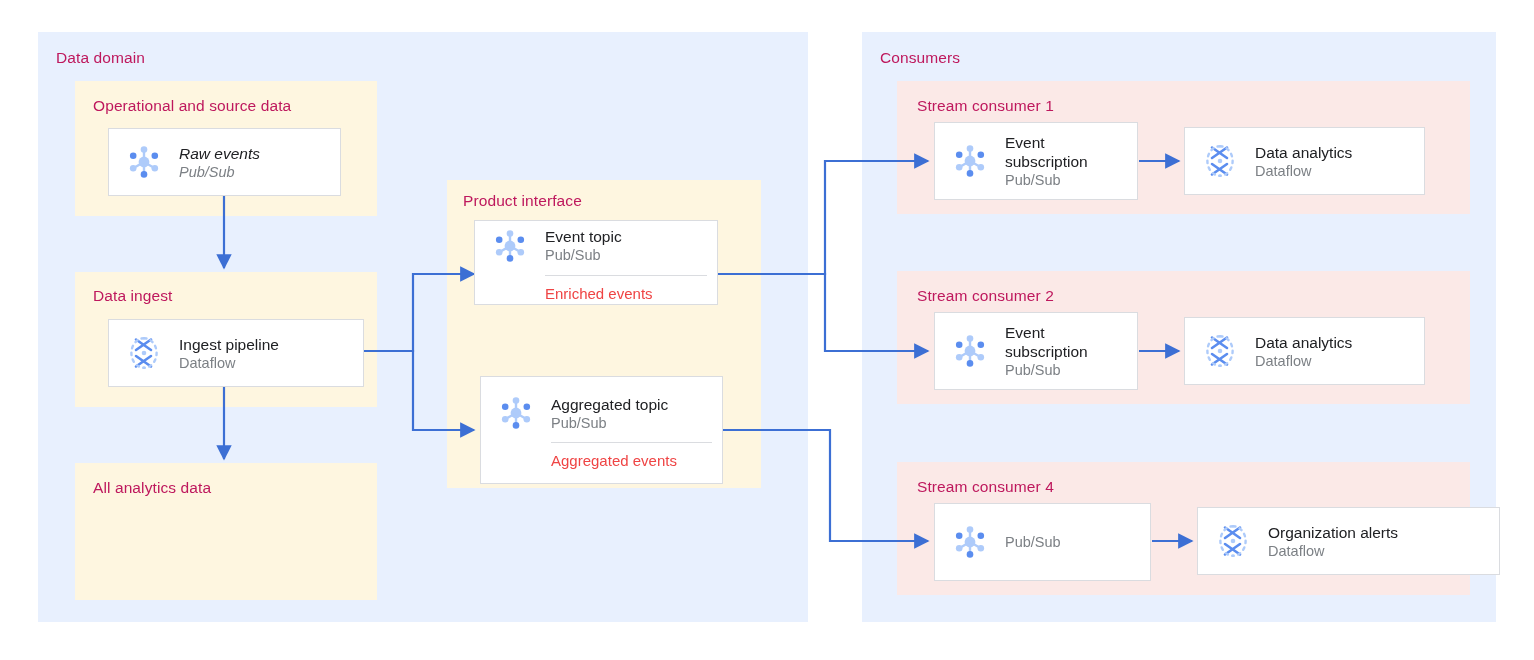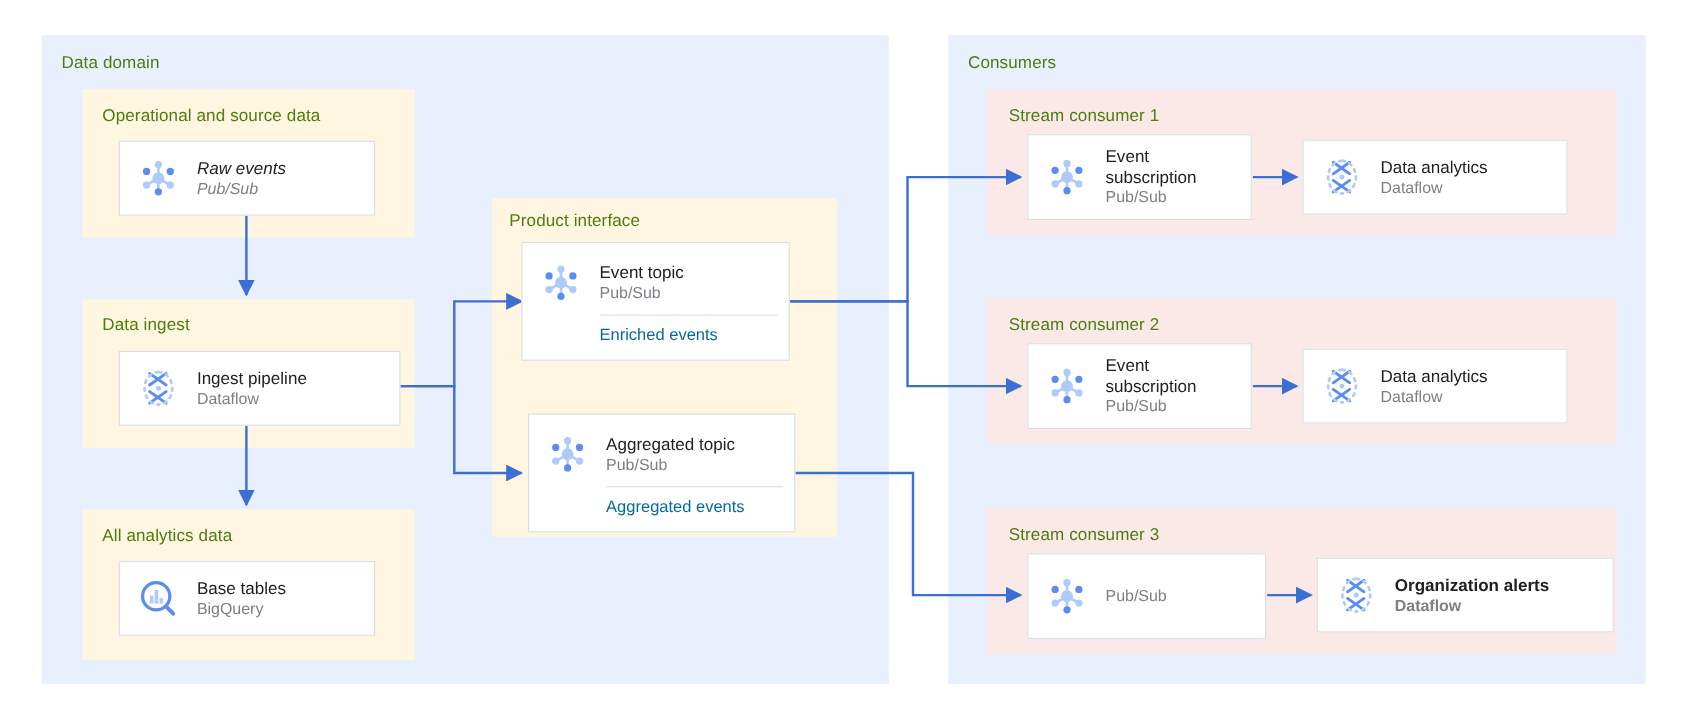--- a/index.html
+++ b/index.html
@@ -22,21 +22,21 @@
   .panel {
     position: absolute;
     box-sizing: border-box;
   }
   .panel-blue  { background: #e8f0fe; }
   .panel-cream { background: #fef6e0; }
   .panel-pink  { background: #fbe9e7; }
 
   .panel-label {
     position: absolute;
-    color: #4d7c0f;
+    color: #be185d;
     font-size: 15.5px;
     line-height: 18px;
     white-space: nowrap;
     letter-spacing: 0.1px;
   }
 
   .card {
     position: absolute;
     box-sizing: border-box;
     background: #ffffff;
@@ -82,21 +82,21 @@
   .card-footer {
     margin-top: 8px;
     padding: 0 10px 0 70px;
   }
   .card-divider {
     height: 1px;
     background: #dadce0;
     margin-bottom: 9px;
   }
   .card-footer-text {
-    color: #0369a1;
+    color: #ef4444;
     font-size: 15px;
     line-height: 18px;
   }
   .card.has-footer .card-main { padding-top: 2px; }
 
   #connectors {
     position: absolute;
     left: 0;
     top: 0;
     width: 1534px;
@@ -125,21 +125,21 @@
   <div class="panel-label" style="left:56px; top:49px;">Data domain</div>
   <div class="panel-label" style="left:880px; top:49px;">Consumers</div>
 
   <div class="panel-label" style="left:93px; top:97px;">Operational and source data</div>
   <div class="panel-label" style="left:93px; top:287px;">Data ingest</div>
   <div class="panel-label" style="left:93px; top:479px;">All analytics data</div>
   <div class="panel-label" style="left:463px; top:192px;">Product interface</div>
 
   <div class="panel-label" style="left:917px; top:97px;text-align:right;">Stream consumer 1</div>
   <div class="panel-label" style="left:917px; top:287px;">Stream consumer 2</div>
-  <div class="panel-label" style="left:917px; top:478px;">Stream consumer 3</div>
+  <div class="panel-label" style="left:917px; top:478px;">Stream consumer 4</div>
 
   <svg id="connectors" viewBox="0 0 1534 660">
     <defs>
       <marker id="arrowhead" viewBox="0 0 10 10" refX="9" refY="5" markerWidth="7" markerHeight="7" orient="auto-start-reverse">
         <path d="M 0 0 L 10 5 L 0 10 z" fill="#3c6fd4"></path>
       </marker>
     </defs>
     <g fill="none" stroke="#3c6fd4" stroke-width="2.2" marker-end="url(#arrowhead)">
 
       <path d="M 224 196 L 224 268"></path>
@@ -207,41 +207,22 @@
           <circle cx="20" cy="20" r="2.3" fill="#aecbfa"></circle>
         </svg>
       </span>
       <span class="card-text">
         <span class="card-title">Ingest pipeline</span>
         <span class="card-sub">Dataflow</span>
       </span>
     </div>
   </div>
 
-  <div class="card" style="left:108px; top:510px; width:233px; height:68px;">
-    <div class="card-main">
-      <span class="card-icon">
-        <svg width="40" height="40" viewBox="0 0 40 40">
-          <circle cx="18" cy="18" r="12.4" fill="none" stroke="#5b8def" stroke-width="3"></circle>
-          <line x1="26.8" y1="27.2" x2="33.5" y2="33.8" stroke="#5b8def" stroke-width="3.6" stroke-linecap="round"></line>
-          <g fill="#aecbfa">
-            <rect x="12.2" y="17.5" width="3.3" height="7.2"></rect>
-            <rect x="16.6" y="12.4" width="3.3" height="12.3"></rect>
-            <rect x="21" y="19.6" width="3.3" height="5.1"></rect>
-          </g>
-        </svg>
-      </span>
-      <span class="card-text">
-        <span class="card-title">Base tables</span>
-        <span class="card-sub">BigQuery</span>
-      </span>
-    </div>
-  </div>
-
-  <div class="card has-footer" style="left:474px; top:220px; width:244px; height:108px;">
+
+  <div class="card has-footer" style="left:474px; top:220px; width:244px; height:85px;">
     <div class="card-main">
       <span class="card-icon">
         <svg width="40" height="40" viewBox="0 0 40 40">
           <g>
             <circle cx="20" cy="20" r="5.4" fill="#aecbfa"></circle>
             <line x1="20" y1="20" x2="20" y2="9" stroke="#aecbfa" stroke-width="2.4"></line>
             <line x1="20" y1="20" x2="20" y2="31" stroke="#aecbfa" stroke-width="2.4"></line>
             <line x1="20" y1="20" x2="10.5" y2="25.5" stroke="#aecbfa" stroke-width="2.4"></line>
             <line x1="20" y1="20" x2="29.5" y2="25.5" stroke="#aecbfa" stroke-width="2.4"></line>
             <circle cx="20" cy="7.6" r="3.3" fill="#aecbfa"></circle>
@@ -412,21 +393,21 @@
             <circle cx="30.8" cy="26.2" r="3.3" fill="#aecbfa"></circle>
           </g>
         </svg>
       </span>
       <span class="card-text">
         <span class="card-sub">Pub/Sub</span>
       </span>
     </div>
   </div>
 
-  <div class="card" style="left:1197px; top:507px; width:270px; height:68px;font-weight:bold;">
+  <div class="card" style="left:1197px; top:507px; width:303px; height:68px;">
     <div class="card-main">
       <span class="card-icon">
         <svg width="40" height="40" viewBox="0 0 40 40">
           <g stroke="#5b8def" stroke-width="2.6" fill="none" stroke-linecap="round">
             <path d="M 12 6.5 L 27 17"></path>
             <path d="M 27 6.5 L 12 17"></path>
             <path d="M 12 23 L 27 33.5"></path>
             <path d="M 27 23 L 12 33.5"></path>
           </g>
           <g fill="none" stroke="#aecbfa" stroke-width="2.4" stroke-linecap="round" stroke-dasharray="2.6 4.4">

